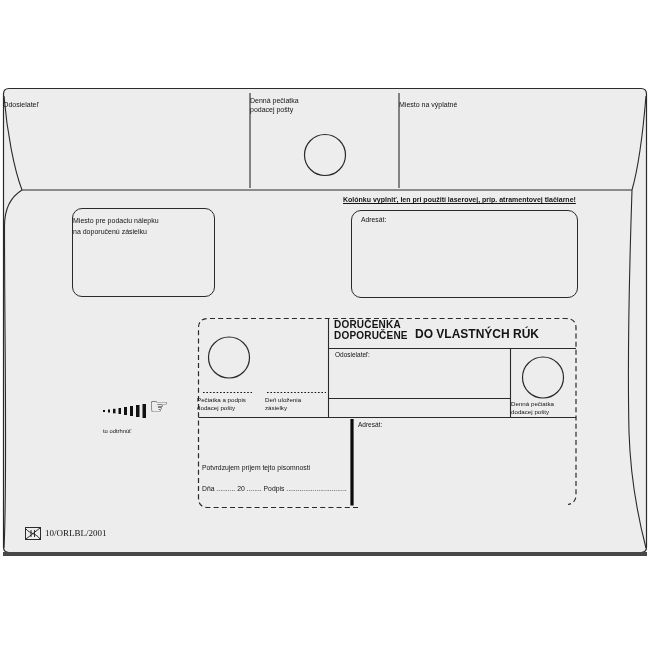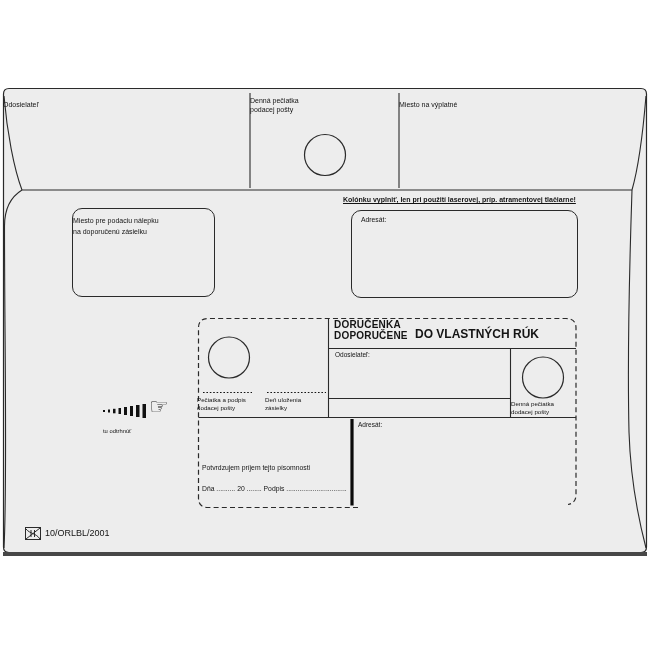--- a/index.html
+++ b/index.html
@@ -8,21 +8,21 @@
     font-family:"Liberation Sans", sans-serif;color:#111;padding-left:17px;
   }
   .art{position:absolute;left:0;top:0;}
   .t{position:absolute;white-space:nowrap;color:#141414;}
   .ctr{text-align:left;white-space:normal;}
   .b{font-weight:bold;}
   .u{text-decoration:underline;}
   .line2{display:block;}
   .rbox{position:absolute;border:1.2px solid #2a2a2a;border-radius:10px;background:transparent;}
   .hand{font-family:"DejaVu Sans", sans-serif;}
-  .serif{font-family:Liberation Sans, sans-serif;}
+  .serif{font-family:Liberation Serif, serif;}
 </style>
 </head>
 <body>
 
 <div class="canvas">
 
   <svg class="art" width="650" height="650" viewBox="0 0 650 650">
 
     <path d="M 9,88.5 H 641 Q 646.5,88.5 646.5,94 V 547 Q 646.5,552.5 641,552.5 H 9 Q 3.5,552.5 3.5,547 V 94 Q 3.5,88.5 9,88.5 Z" fill="#ededed" stroke="#2a2a2a" stroke-width="1.2"></path>
 

